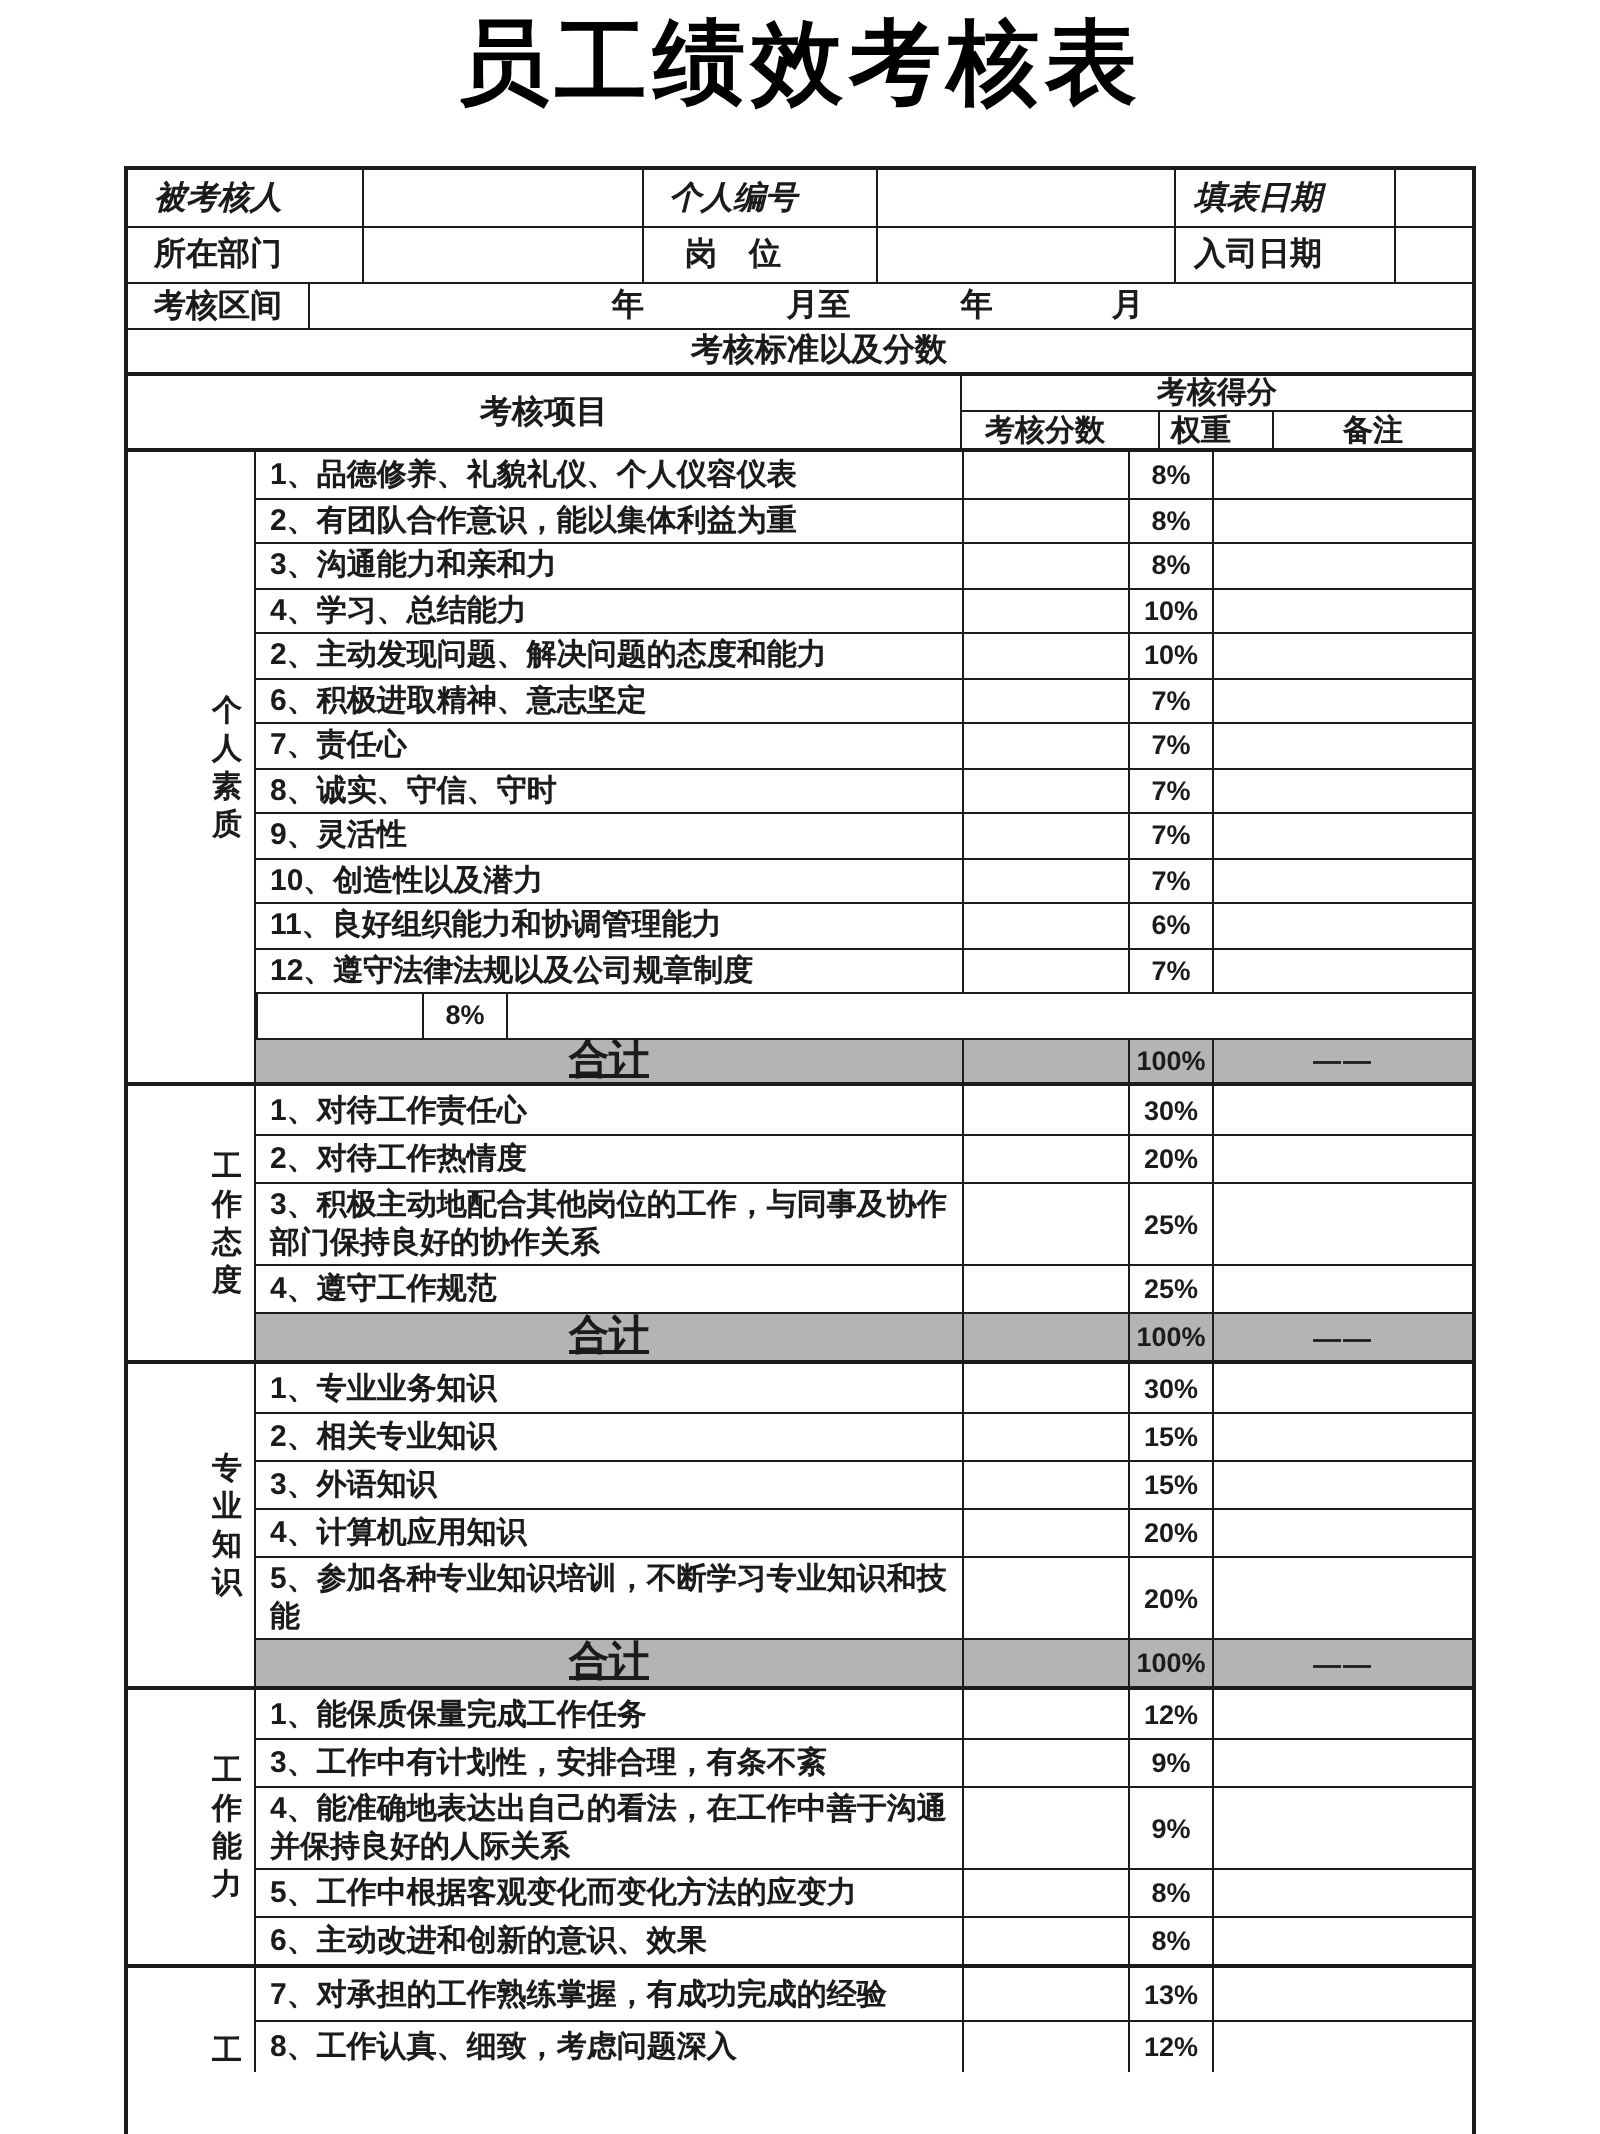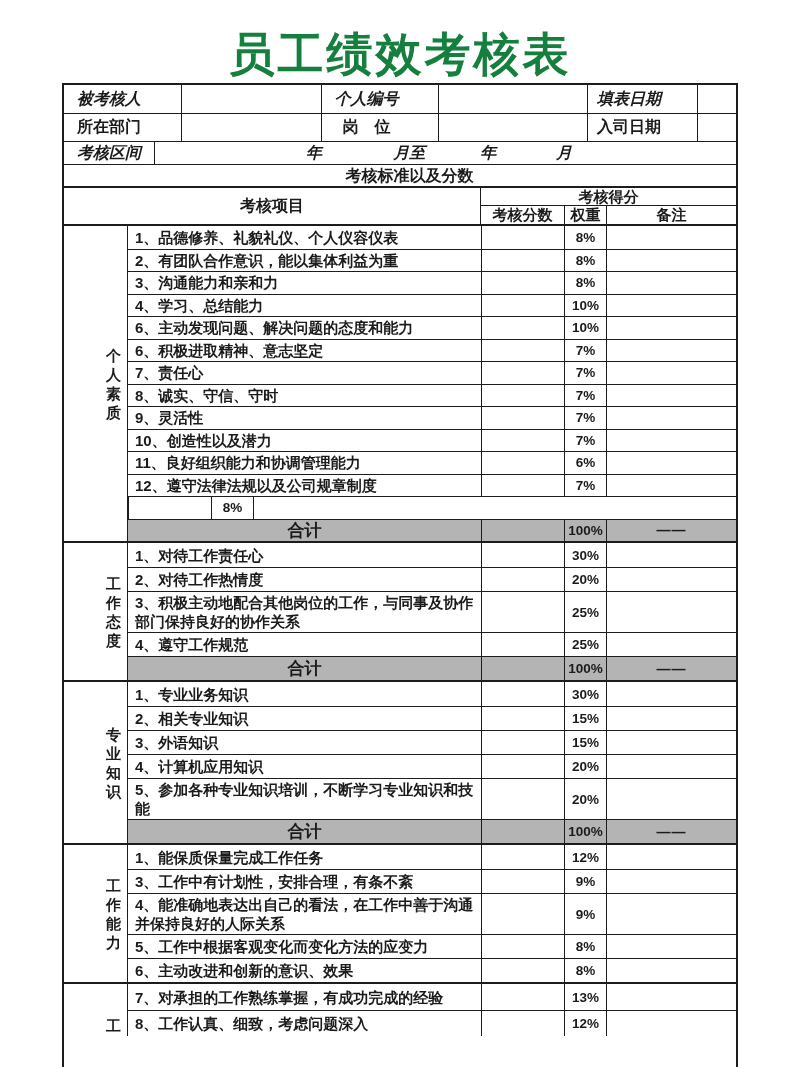--- a/index.html
+++ b/index.html
@@ -3,47 +3,47 @@
 <meta charset="utf-8">
 <style>
   * { margin:0; padding:0; box-sizing:border-box; }
   html,body { width:800px; background:#ffffff; }
   body {
     height:1067px; overflow:hidden; position:relative;
     font-family:"Liberation Sans", sans-serif;
     color:#1b1b1b; font-weight:700;
   }
   .page-title {
-    text-align:center; padding-top:24px; height:83px;
-    font-size:46px; font-weight:900; letter-spacing:3px; color:#15803d;
+    text-align:center; padding-top:1px; height:83px;
+    font-size:46px; font-weight:900; letter-spacing:3px; color:#000000;
   }
   .form {
     position:absolute; left:62px; top:83px; width:676px; height:1040px;
     border:2.5px solid #1c1c1c; border-bottom:none; background:#fff;
   }
   
   .info-row { display:flex; border-bottom:1.8px solid #1c1c1c; align-items:stretch; }
-  .ir1 { height:29px;font-style:italic; } .ir2 { height:28px; } .ir3 { height:23px;font-style:italic; }
+  .ir1 { height:29px;font-style:italic; } .ir2 { height:28px; } .ir3 { height:23px; }
   .info-cell { display:flex; align-items:center; justify-content:center; font-size:16px; }
   .ic-b { border-left:1.8px solid #1c1c1c;margin-left:27px; }
   .w-l1{ width:90px; } .w-v1{ width:113px; } .w-l2{ width:90px; }
   .w-v2{ width:122px; } .w-l3{ width:83px; } .w-v3{ flex:1; }
   .period-val { flex:1; position:relative; border-left:1.8px solid #1c1c1c; }
   .period-part { position:absolute; top:50%; transform:translateY(-50%); font-size:16px; }
   .pp1{ left:26%; } .pp2{ left:41%; } .pp3{ left:56%; } .pp4{ left:69%; }
   
   .standards { border-bottom:2.5px solid #1c1c1c; }
   .standards-heading { height:21px; text-align:center; font-size:16px; line-height:22px;padding-left:19px; }
   .standards-scale { height:24px; text-align:center; font-size:16.5px; line-height:24px; white-space:nowrap; }
   
   .colhead { display:flex; border-bottom:2px solid #1c1c1c; height:38px; }
   .ch-item { width:416px; display:flex; align-items:center; justify-content:center; font-size:16px; }
   .ch-right { flex:1; border-left:1.8px solid #1c1c1c; display:flex; flex-direction:column; }
   .ch-group { height:18px; border-bottom:1.5px solid #1c1c1c; text-align:center; font-size:15px; line-height:18px; }
-  .ch-sub { flex:1; display:flex; }
+  .ch-sub { flex:1; display:flex;gap:15px; }
   .ch-score { width:83px; } .ch-weight { width:42px; border-left:1.5px solid #1c1c1c; }
   .ch-remark { flex:1; border-left:1.5px solid #1c1c1c; }
   .ch-sub > div { display:flex; align-items:center; justify-content:center; font-size:15px; }
   
   .section { display:flex; align-items:stretch; }
   .section + .section { border-top:2.5px solid #1c1c1c; }
   .cat {
     width:28px; border-right:1.5px solid #1c1c1c;
     display:flex; align-items:center; justify-content:center;margin-left:36px;
   }
@@ -65,21 +65,21 @@
   .score-cell { width:83px; border-left:1.5px solid #1c1c1c; }
   .weight-cell {
     width:42px; border-left:1.5px solid #1c1c1c;
     display:flex; align-items:center; justify-content:center; font-size:13.5px;
   }
   .remark-cell {
     width:130px; border-left:1.5px solid #1c1c1c;
     display:flex; align-items:center; justify-content:center; font-size:14px;
   }
   .subtotal { height:17px; background:#b4b4b4; }
-  .subtotal .item-text { justify-content:center; padding:0; font-size:17px; }
+  .subtotal .item-text { justify-content:center; padding:0; font-size:20px;text-decoration:underline; }
   .subtotal .score-cell, .subtotal .weight-cell, .subtotal .remark-cell { background:#b4b4b4; }
   .subtotal .remark-cell { letter-spacing:1px; }
 </style>
 </head>
 <body>
 
 <div class="page-title">员工绩效考核表</div>
 
 <div class="form">
 
@@ -151,21 +151,21 @@
             <div class="weight-cell">8%</div>
             <div class="remark-cell"></div>
           </div>
           <div class="row">
             <div class="item-text">4、学习、总结能力</div>
             <div class="score-cell"></div>
             <div class="weight-cell">10%</div>
             <div class="remark-cell"></div>
           </div>
           <div class="row">
-            <div class="item-text">6、主动发现问题、解决问题的态度和能力</div>
+            <div class="item-text">2、主动发现问题、解决问题的态度和能力</div>
             <div class="score-cell"></div>
             <div class="weight-cell">10%</div>
             <div class="remark-cell"></div>
           </div>
           <div class="row">
             <div class="item-text">6、积极进取精神、意志坚定</div>
             <div class="score-cell"></div>
             <div class="weight-cell">7%</div>
             <div class="remark-cell"></div>
           </div>

